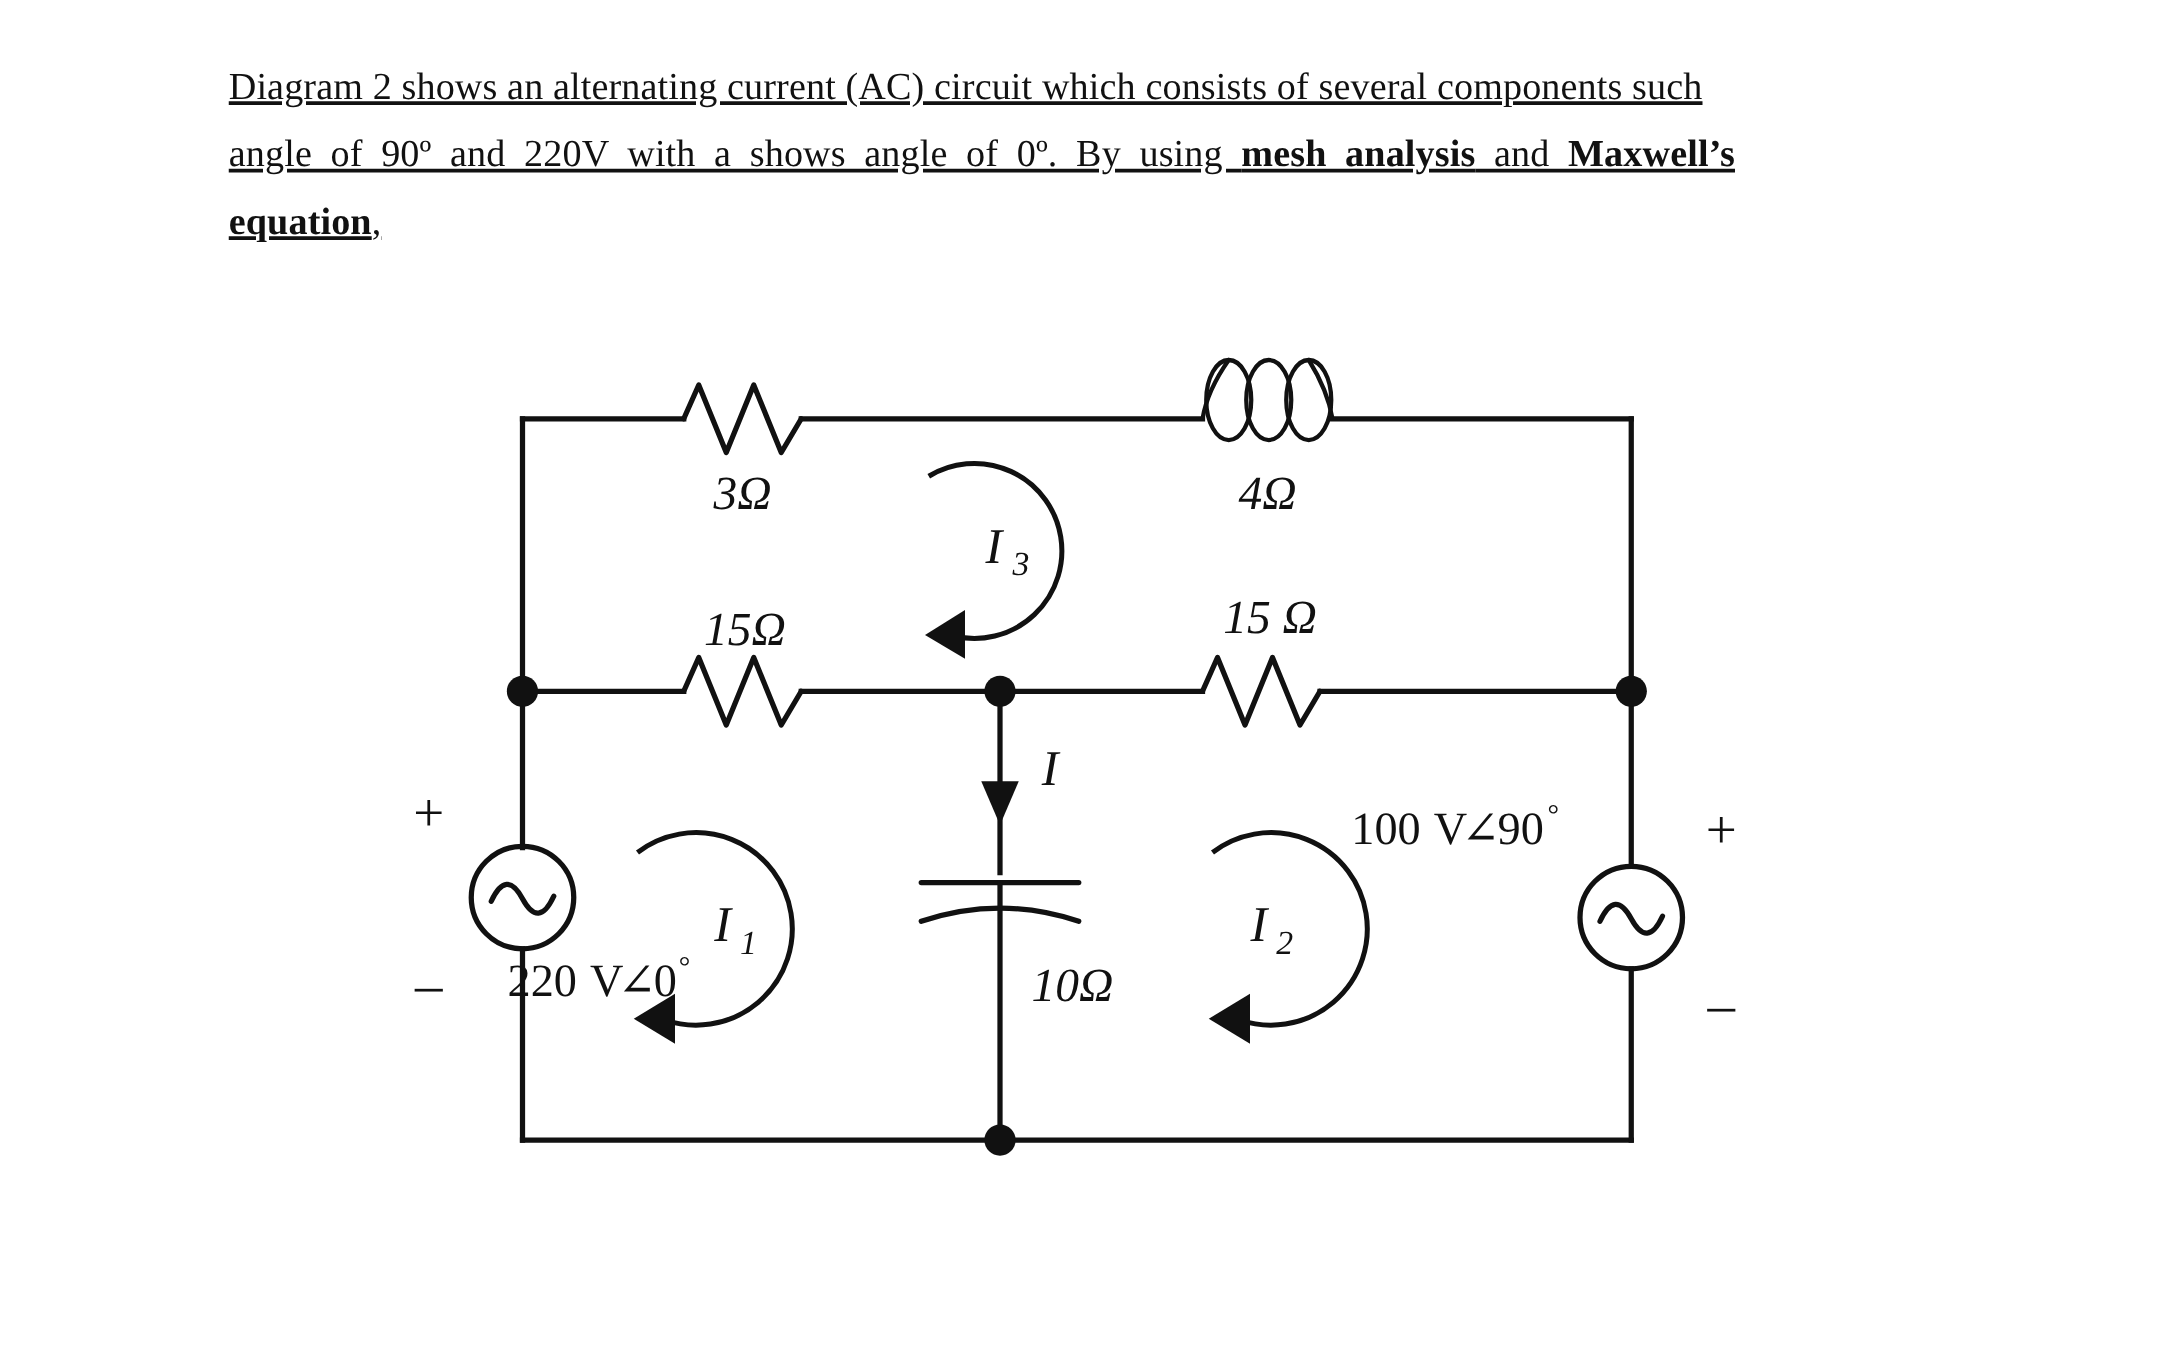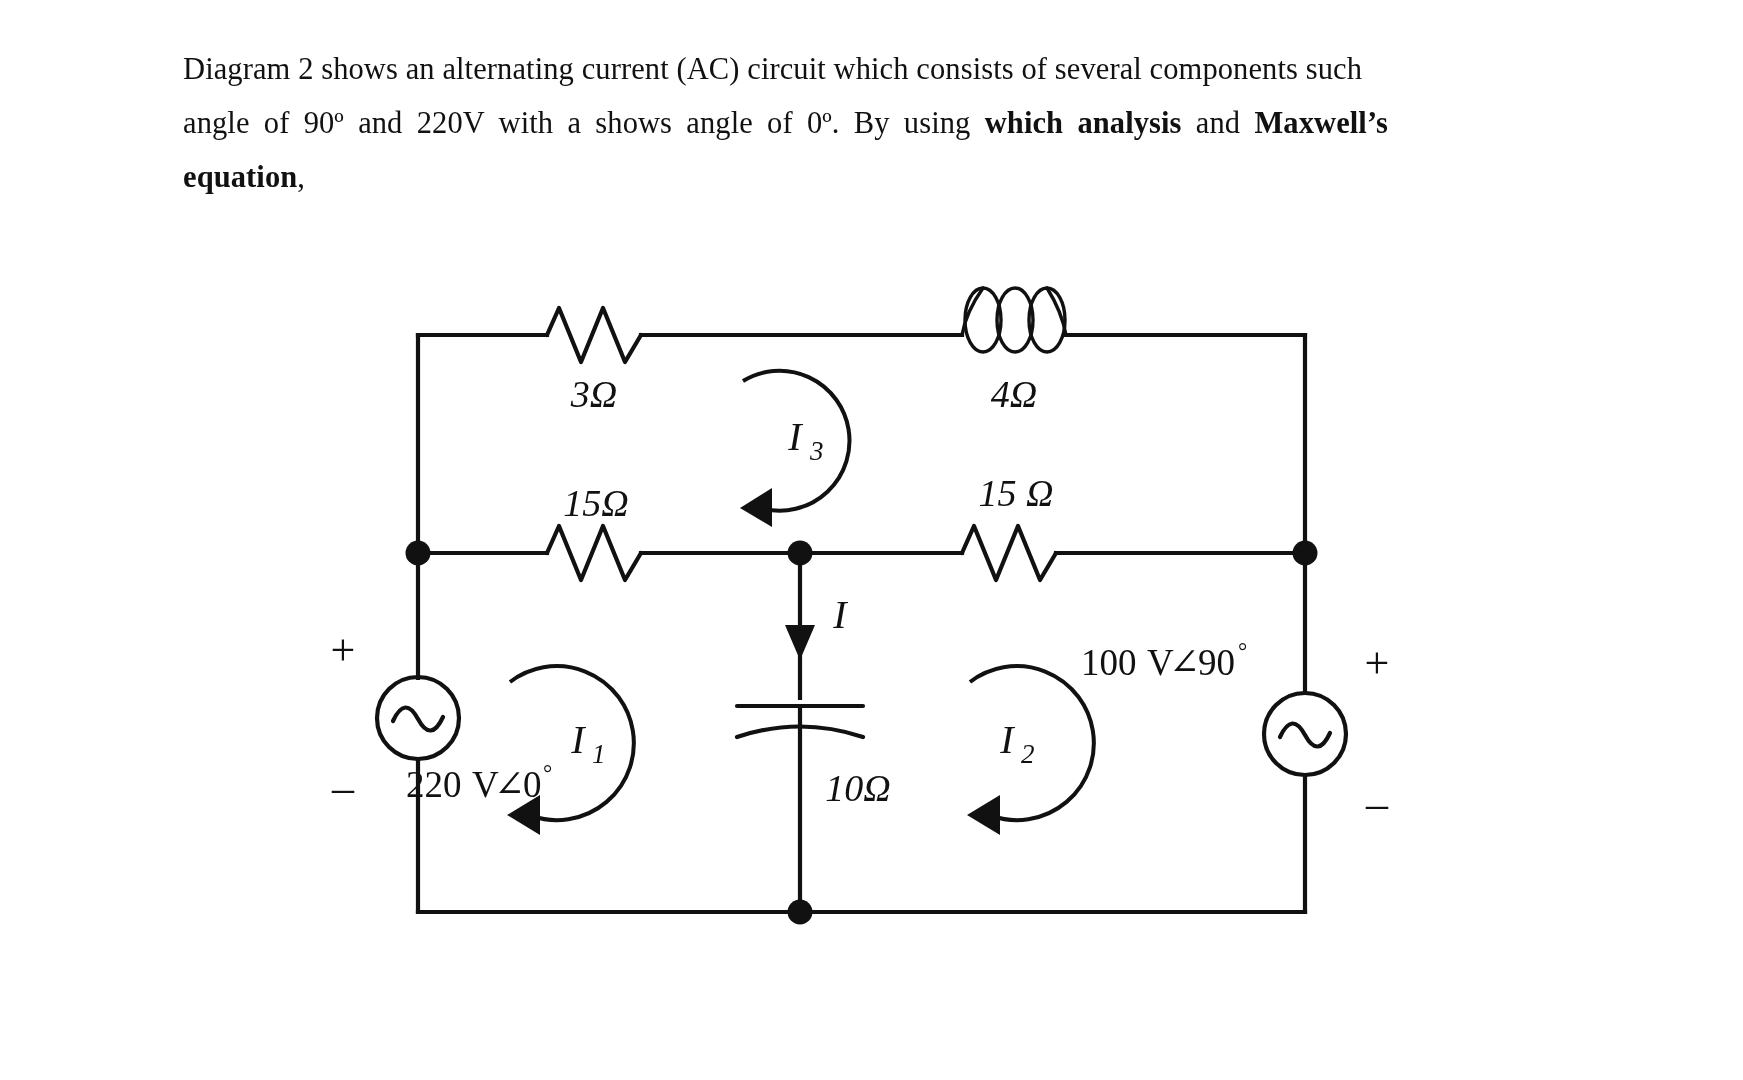--- a/index.html
+++ b/index.html
@@ -27,21 +27,21 @@
     left: 183px;
     top: 42px;
     width: 1205px;
     font-size: 30.5px;
     line-height: 54px;
     text-align: justify;
     text-justify: inter-word;
     color: #111111;
     letter-spacing: 0.1px;
   }
-  .problem-text p { margin: 0; }
+  .problem-text p { margin: 0; text-decoration: underline; }
   .problem-text b { font-weight: bold; }
   .it { font-style: italic; }
   .sub { font-size: 0.72em; vertical-align: -0.28em; }
 
   #circuit-wrap {
     position: absolute;
     left: 0;
     top: 250px;
     width: 1743px;
     height: 720px;
@@ -112,21 +112,21 @@
 </head>
 <body>
 
 <div id="page">
 
   <div class="problem-text">
     <p>
       <span>Diagram 2 shows an alternating current (AC) circuit which consists of several components such</span>
     </p>
     <p>
-      <span>angle of 90º and 220V with a shows angle of 0º. By using </span><b>which analysis</b><span> and </span><b>Maxwell’s equation</b><span>,</span>
+      <span>angle of 90º and 220V with a shows angle of 0º. By using </span><b>mesh analysis</b><span> and </span><b>Maxwell’s equation</b><span>,</span>
     </p>
   </div>
 
   <div id="circuit-wrap">
   <svg width="1743" height="720" viewBox="0 0 1743 720" xmlns="http://www.w3.org/2000/svg">
 
     <path class="wire" d="M 418 85 L 547 85"></path>
 
     <path class="comp" d="M 547 85 L 559 58 L 581 112 L 603 58 L 625 112 L 641 85"></path>
 

